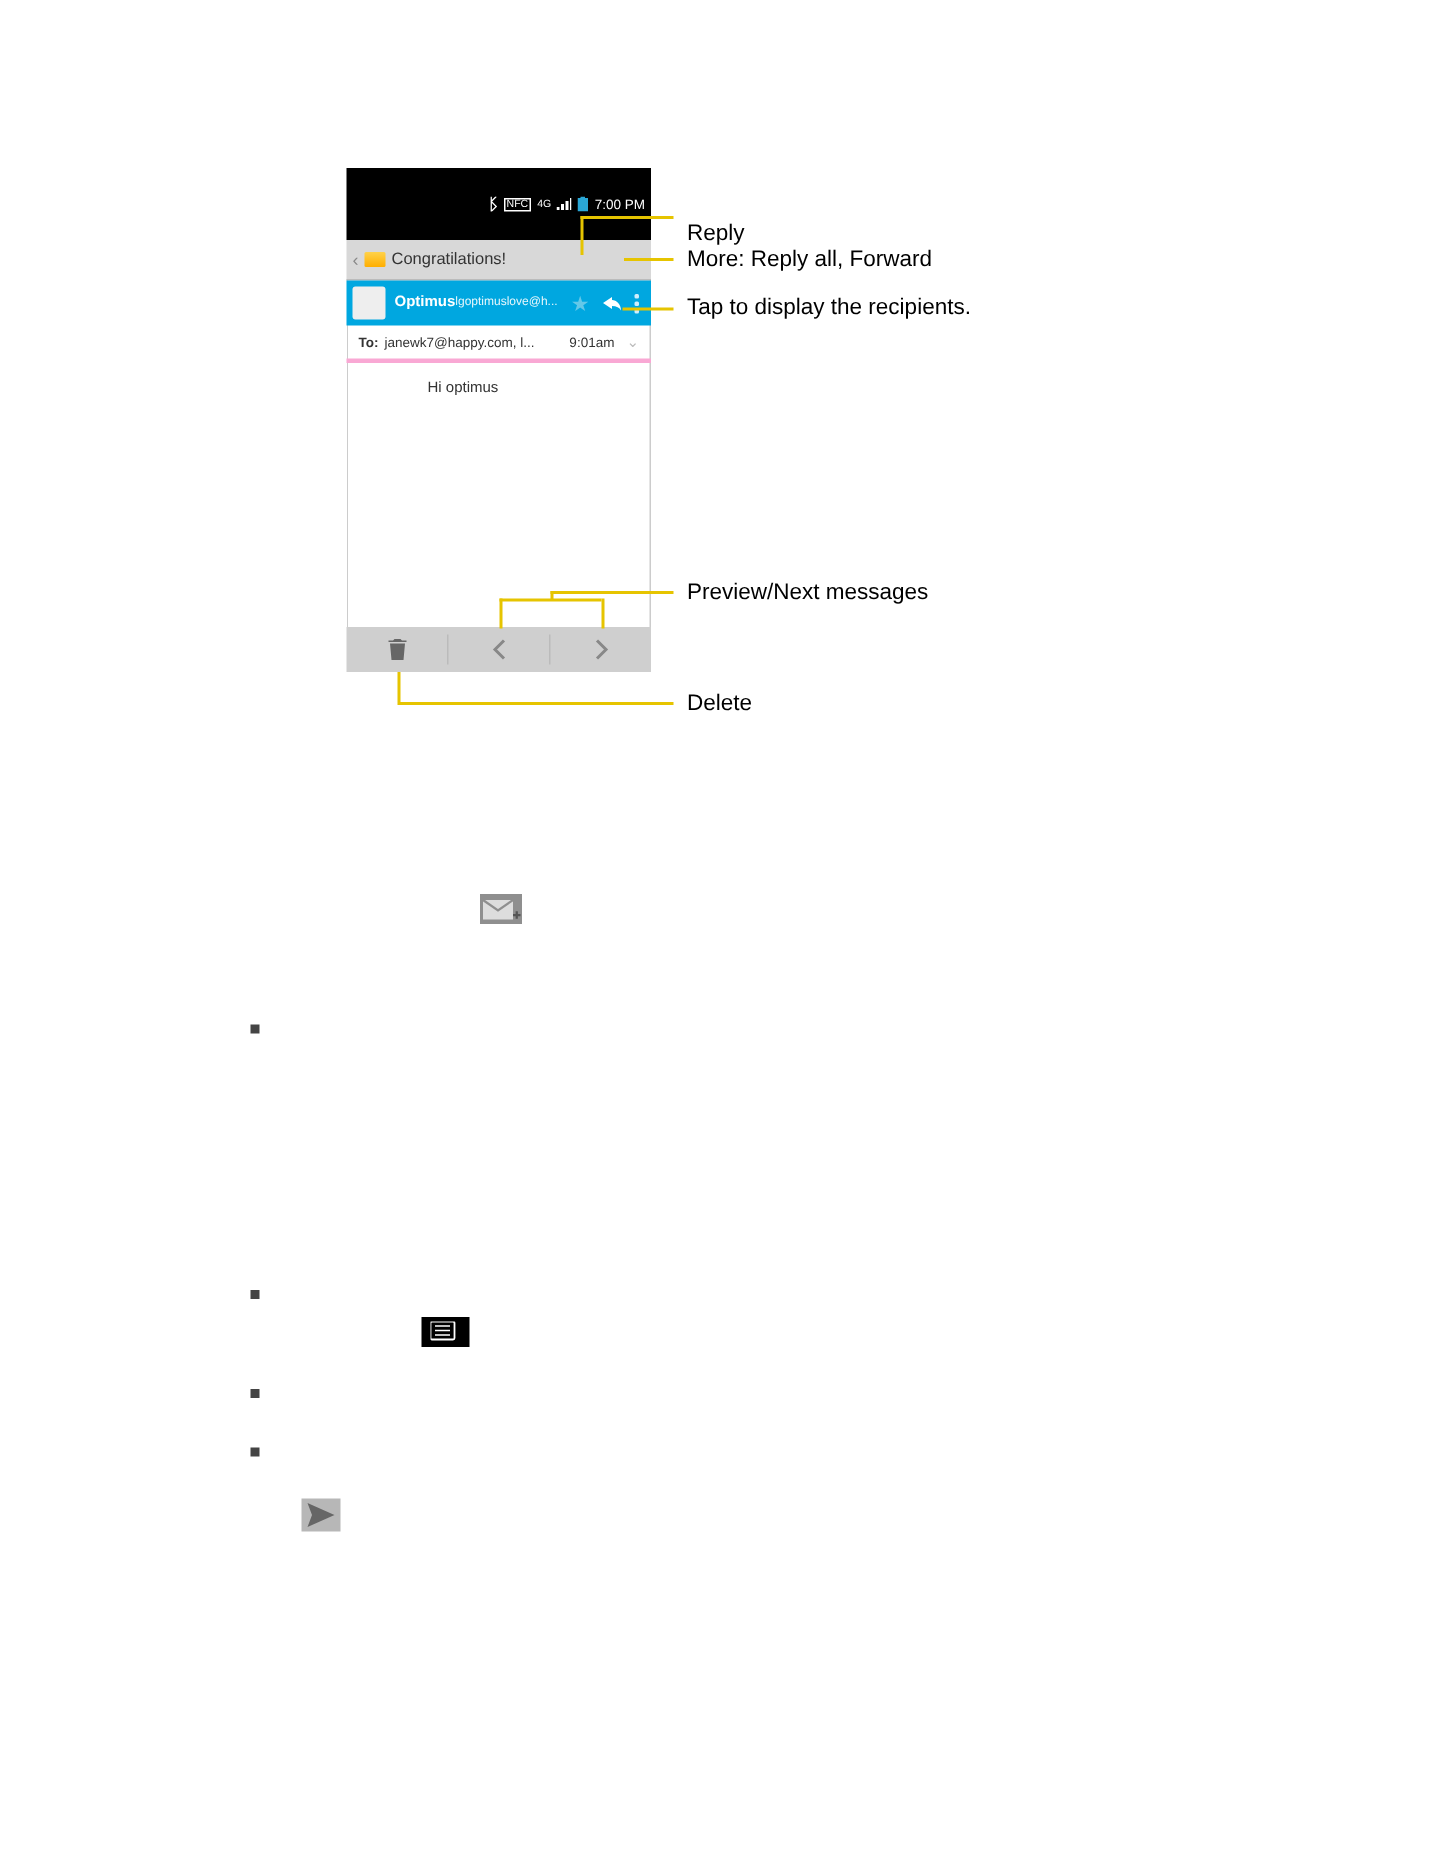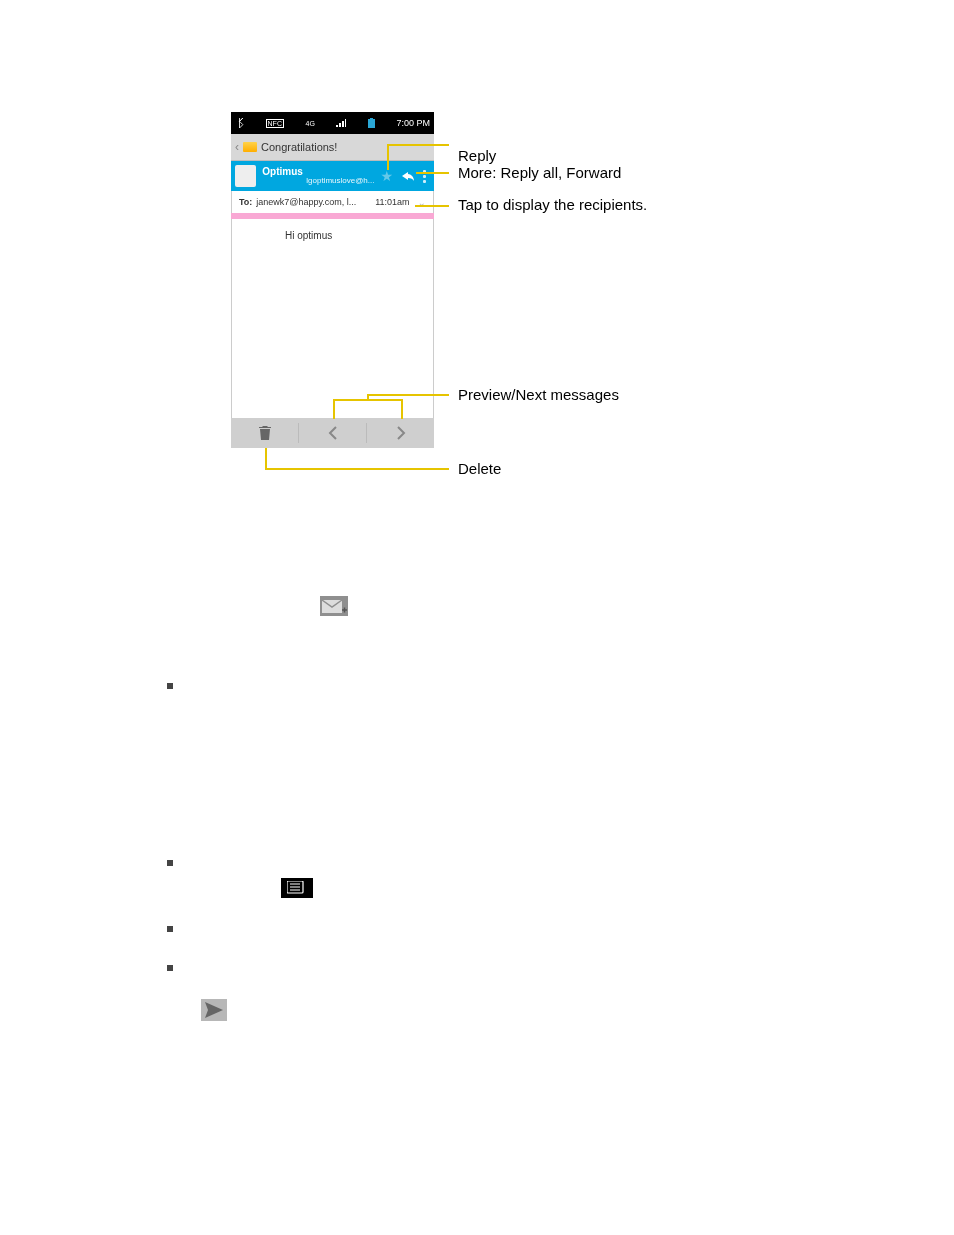--- a/index.html
+++ b/index.html
@@ -23,24 +23,24 @@
     height: 334px;
     background: #fff;
     box-shadow: 0 0 0 1px #ccc inset;
     font-size: 10px;
   }
   .statusbar {
     background: #000;
     color: #fff;
     height: 16px;
     display: flex;
-    justify-content: space-between;
+    justify-content: flex-end;
     align-items: center;
     gap: 4px;
-    padding: 3px 4px;
+    padding: 16px 4px;
     font-size: 9px;
   }
   .statusbar .slot { display:inline-flex; align-items:center; }
   .subjectbar {
     background: #d8d8d8;
     height: 26px;
     display: flex;
     align-items: center;
     padding: 0 4px;
     gap: 4px;
@@ -62,37 +62,37 @@
     align-items: center;
     padding: 0 4px;
     gap: 6px;
     position: relative;
   }
   .avatar {
     width: 22px; height: 22px;
     background: #eee;
     border-radius: 2px;
   }
-  .senderinfo { display:flex; flex-direction:column; line-height:1; }
+  .senderinfo { display:flex; flex-direction:row; line-height:1; }
   .senderinfo .name { font-size: 10px; font-weight: bold; }
-  .senderinfo .addr { font-size: 8px; opacity:.9;padding-left:44px; }
+  .senderinfo .addr { font-size: 8px; opacity:.9; }
   .sender-actions { margin-left:auto; display:flex; align-items:center; gap:8px; padding-right:4px; position:relative; }
   .star { color: #64c8e8; font-size: 14px; }
   .replyarrow { width: 14px; height: 14px; display:inline-block; position:relative; }
   .replyarrow svg { display:block; }
   .moredots { display:flex; flex-direction:column; gap:2px; padding:2px 0; }
   .moredots i { width:3px; height:3px; background:#cfeefb; display:block; border-radius:1px; }
 
   .recipbar {
     height: 22px;
     display:flex;
     align-items:center;
     padding: 0 8px;
     gap:4px;
-    border-bottom: 6px solid #f9a8d4;
+    border-bottom: 3px solid #f9a8d4;
     font-size: 9px;
     color:#333;
   }
   .recipbar .lbl { font-weight:bold; }
   .recipbar .time { margin-left:auto; margin-right:4px; }
   .recipbar .expand { color:#bbb; font-size:10px; }
 
   .msgbody { padding: 10px; font-size: 10px; color:#333; line-height:1.35;margin-left:44px; }
   .msgbody p { margin: 0 0 10px 0; }
 
@@ -196,21 +196,21 @@
             <i></i>
             <i></i>
             <i></i>
           </span>
       </span>
     </div>
 
     <div class="recipbar">
       <span class="lbl">To:</span>
       <span>janewk7@happy.com, l...</span>
-      <span class="time">11:01am</span>
+      <span class="time">9:01am</span>
       <span class="expand">⌄</span>
     </div>
 
     <div class="msgbody">
       <p>Hi optimus</p>
     </div>
   </div>
 
   <div class="bottombar">
     <div class="cell trash">

